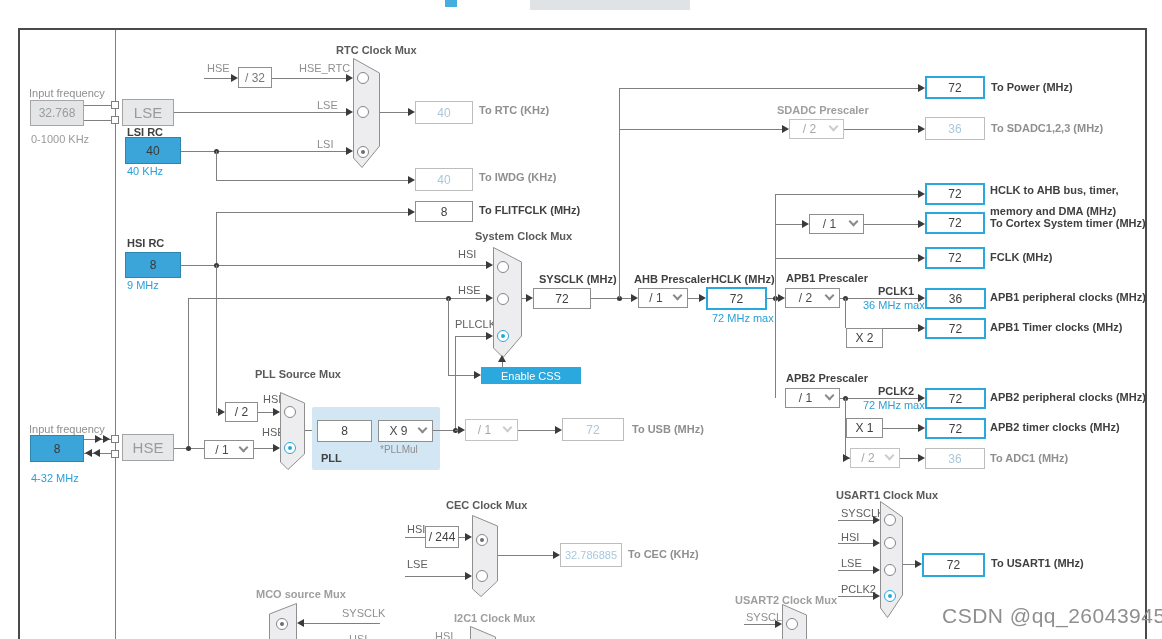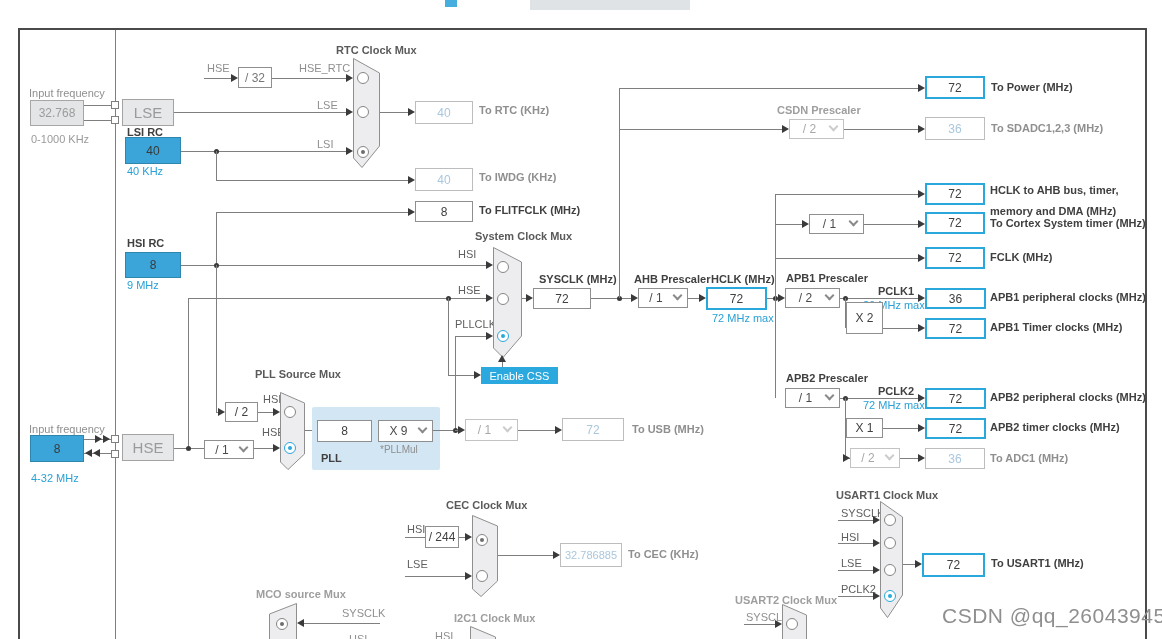--- a/index.html
+++ b/index.html
@@ -142,21 +142,21 @@
   <div class="abs wv" style="left:188px;top:298px;height:150px"></div>
   <div class="abs dot" style="left:446px;top:296px"></div>
 
   <div class="abs wh" style="left:455px;top:336px;width:31px"></div>
   <div class="abs ar r" style="left:486px;top:332px"></div>
   <div class="abs wv" style="left:455px;top:336px;height:94px"></div>
 
   <div class="abs wv" style="left:448px;top:298px;height:77px"></div>
   <div class="abs wh" style="left:448px;top:375px;width:26px"></div>
   <div class="abs ar r" style="left:474px;top:371px"></div>
-  <div class="abs cssbtn" style="left:481px;top:367px;width:77px;height:17px">Enable CSS</div>
+  <div class="abs cssbtn" style="left:481px;top:367px;width:100px;height:17px">Enable CSS</div>
   <div class="abs wv" style="left:502px;top:362px;height:5px"></div>
   <div class="abs ar u" style="left:498px;top:355px"></div>
 
   <div class="abs wh" style="left:522px;top:298px;width:4px"></div>
   <div class="abs ar r" style="left:526px;top:294px"></div>
   <div class="abs lab dk" style="left:539px;top:273px">SYSCLK (MHz)</div>
   <div class="abs vbox" style="left:533px;top:288px;width:58px;height:21px">72</div>
   <div class="abs wh" style="left:591px;top:298px;width:40px"></div>
   <div class="abs ar r" style="left:631px;top:294px"></div>
   <div class="abs dot" style="left:617px;top:296px"></div>
@@ -175,21 +175,21 @@
   <div class="abs wh" style="left:767px;top:298px;width:11px"></div>
   <div class="abs ar r" style="left:778px;top:294px"></div>
   <div class="abs dot" style="left:773px;top:296px"></div>
   <div class="abs wv" style="left:775px;top:194px;height:204px"></div>
 
   <div class="abs wh" style="left:619px;top:88px;width:299px"></div>
   <div class="abs ar r" style="left:918px;top:84px"></div>
   <div class="abs vbox blue2" style="left:925px;top:76px;width:60px;height:23px">72</div>
   <div class="abs lab dk" style="left:991px;top:81px">To Power (MHz)</div>
 
-  <div class="abs title dim" style="left:777px;top:104px">CSDN Prescaler</div>
+  <div class="abs title dim" style="left:777px;top:104px">SDADC Prescaler</div>
   <div class="abs wh" style="left:619px;top:129px;width:163px"></div>
   <div class="abs ar r" style="left:782px;top:125px"></div>
   <div class="abs dd dim" style="left:789px;top:119px;width:55px;height:20px">
       <span>/ 2</span>
       <i class="chev"></i>
     </div>
   <div class="abs wh" style="left:844px;top:129px;width:74px"></div>
   <div class="abs ar r" style="left:918px;top:125px"></div>
   <div class="abs vbox dim" style="left:925px;top:117px;width:60px;height:23px">36</div>
   <div class="abs lab" style="left:991px;top:122px">To SDADC1,2,3 (MHz)</div>
@@ -222,21 +222,21 @@
       <i class="chev"></i>
     </div>
   <div class="abs wh" style="left:840px;top:298px;width:78px"></div>
   <div class="abs ar r" style="left:918px;top:294px"></div>
   <div class="abs dot" style="left:843px;top:296px"></div>
   <div class="abs lab dk" style="left:878px;top:285px">PCLK1</div>
   <div class="abs note" style="left:863px;top:299px">36 MHz max</div>
   <div class="abs vbox blue2" style="left:925px;top:288px;width:61px;height:21px">36</div>
   <div class="abs lab dk" style="left:990px;top:291px">APB1 peripheral clocks (MHz)</div>
   <div class="abs wv" style="left:845px;top:298px;height:30px"></div>
-  <div class="abs vbox" style="left:846px;top:302px;width:37px;height:32px">X 2</div>
+  <div class="abs vbox" style="left:846px;top:328px;width:37px;height:20px">X 2</div>
   <div class="abs wh" style="left:883px;top:328px;width:35px"></div>
   <div class="abs ar r" style="left:918px;top:324px"></div>
   <div class="abs vbox blue2" style="left:925px;top:318px;width:61px;height:21px">72</div>
   <div class="abs lab dk" style="left:990px;top:321px">APB1 Timer clocks (MHz)</div>
 
   <div class="abs lab dk" style="left:786px;top:372px">APB2 Prescaler</div>
   <div class="abs dd" style="left:785px;top:388px;width:55px;height:20px">
       <span>/ 1</span>
       <i class="chev"></i>
     </div>

